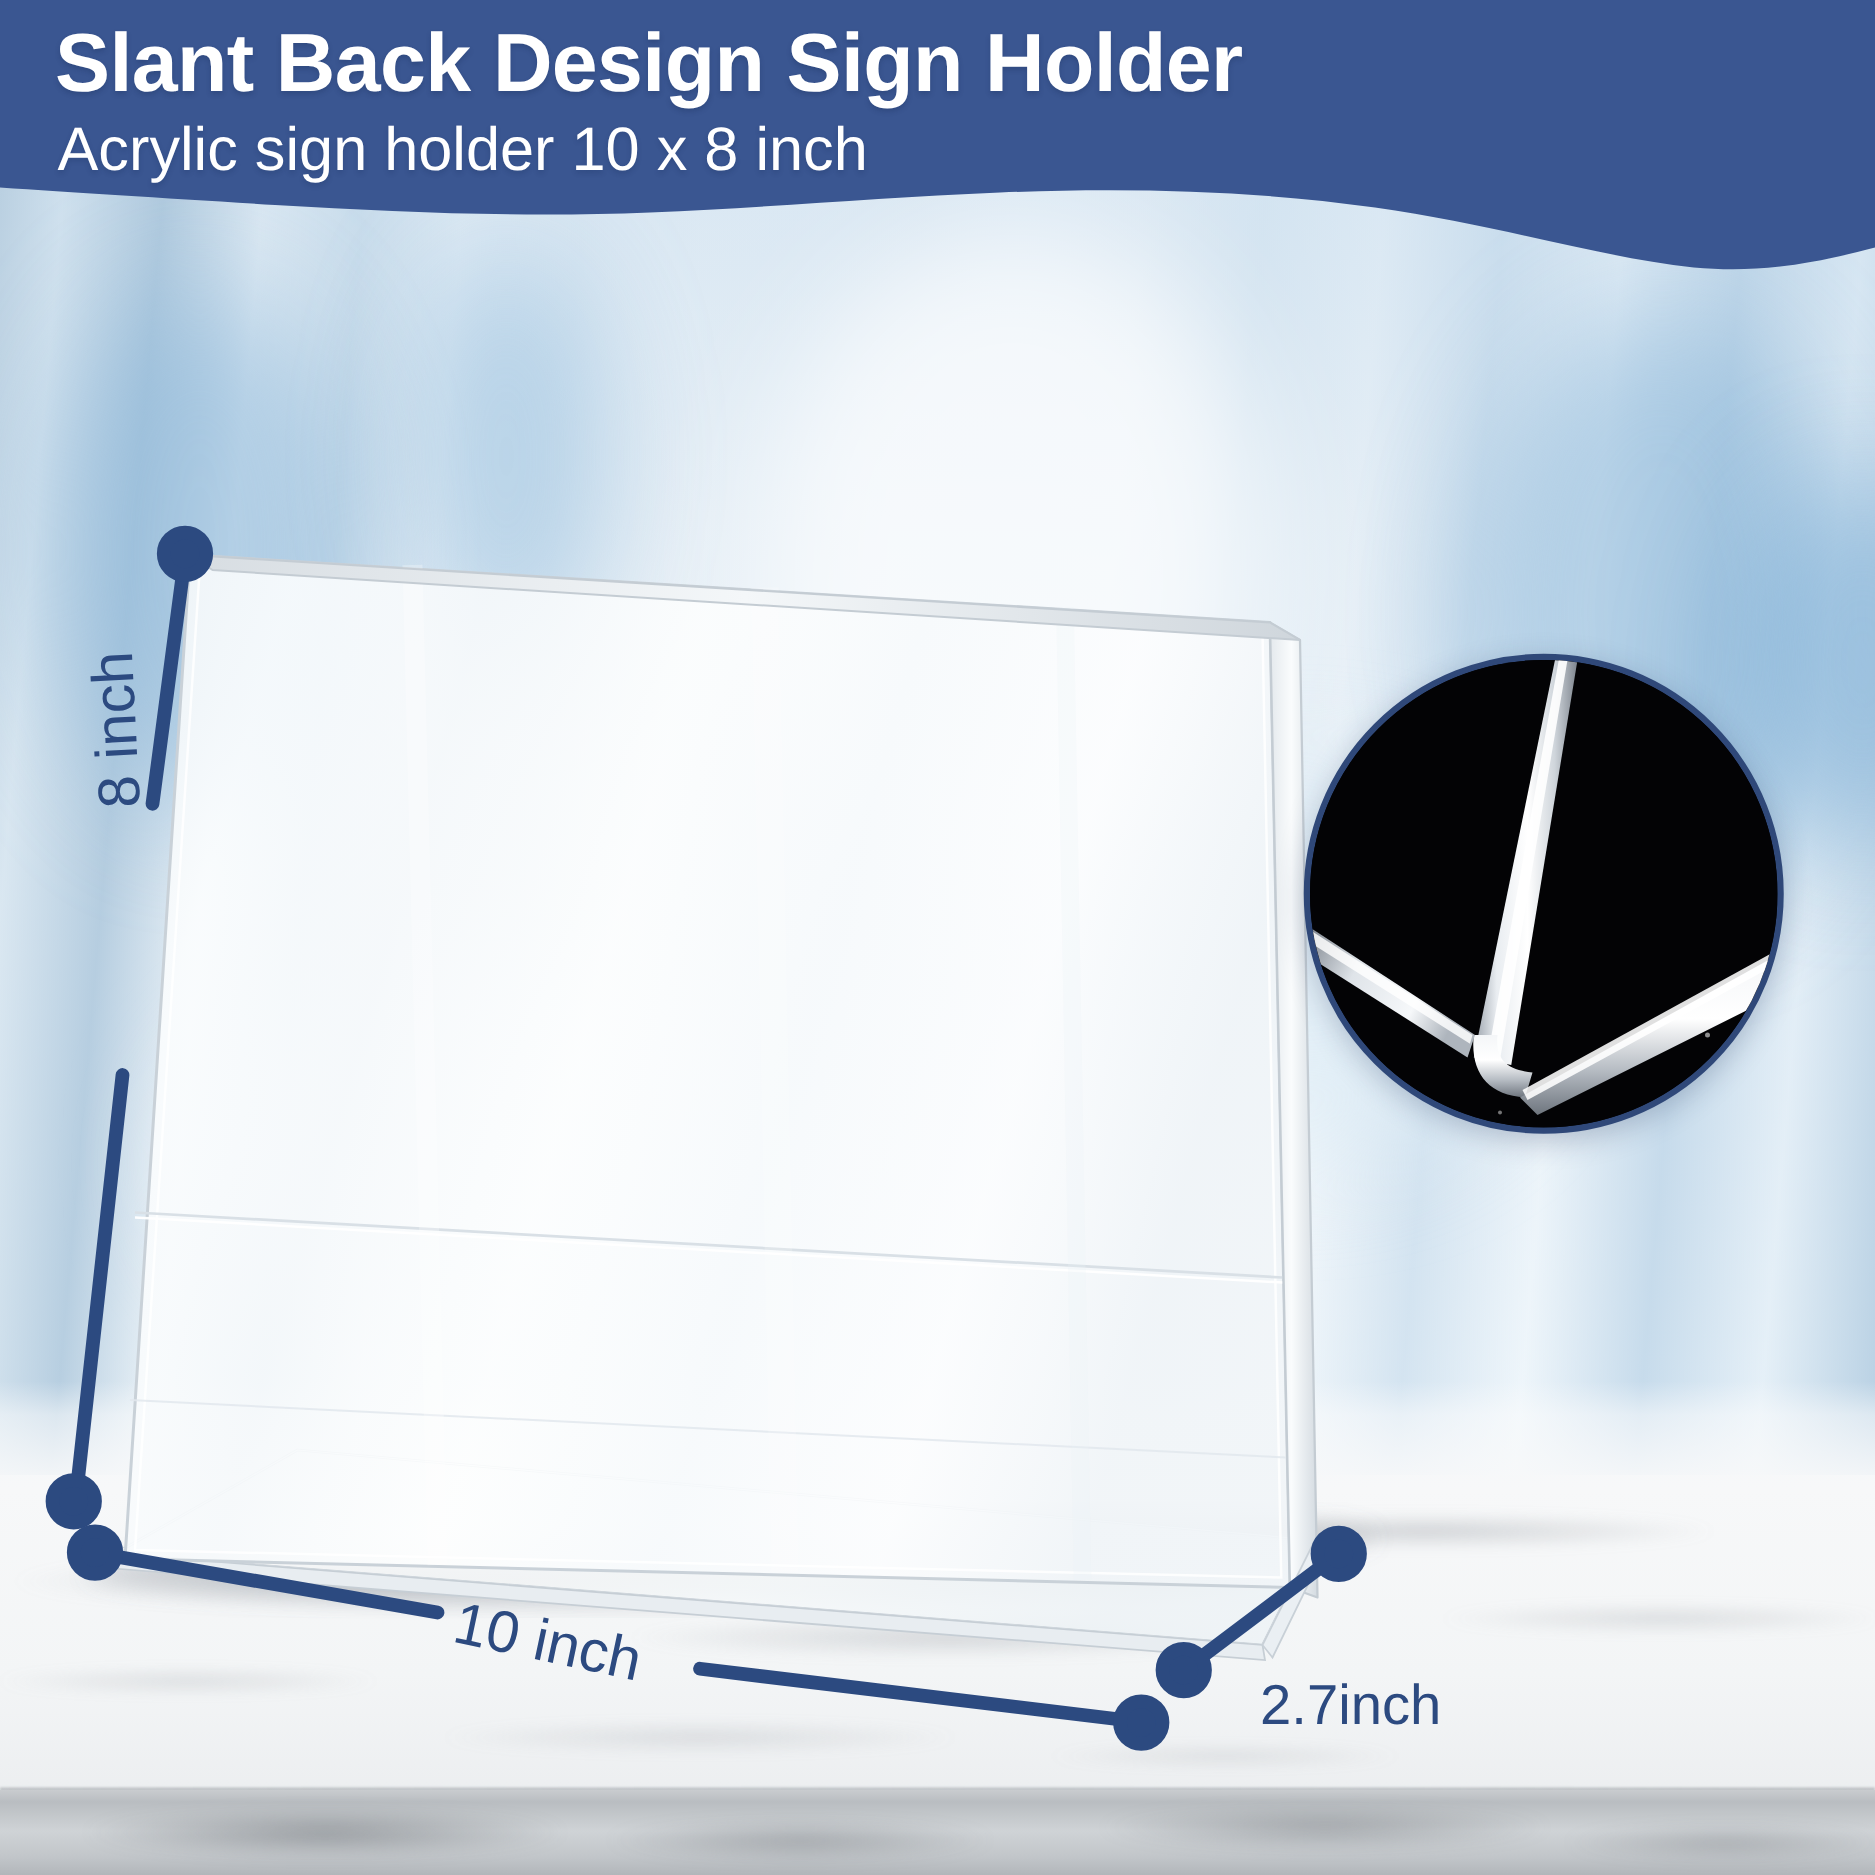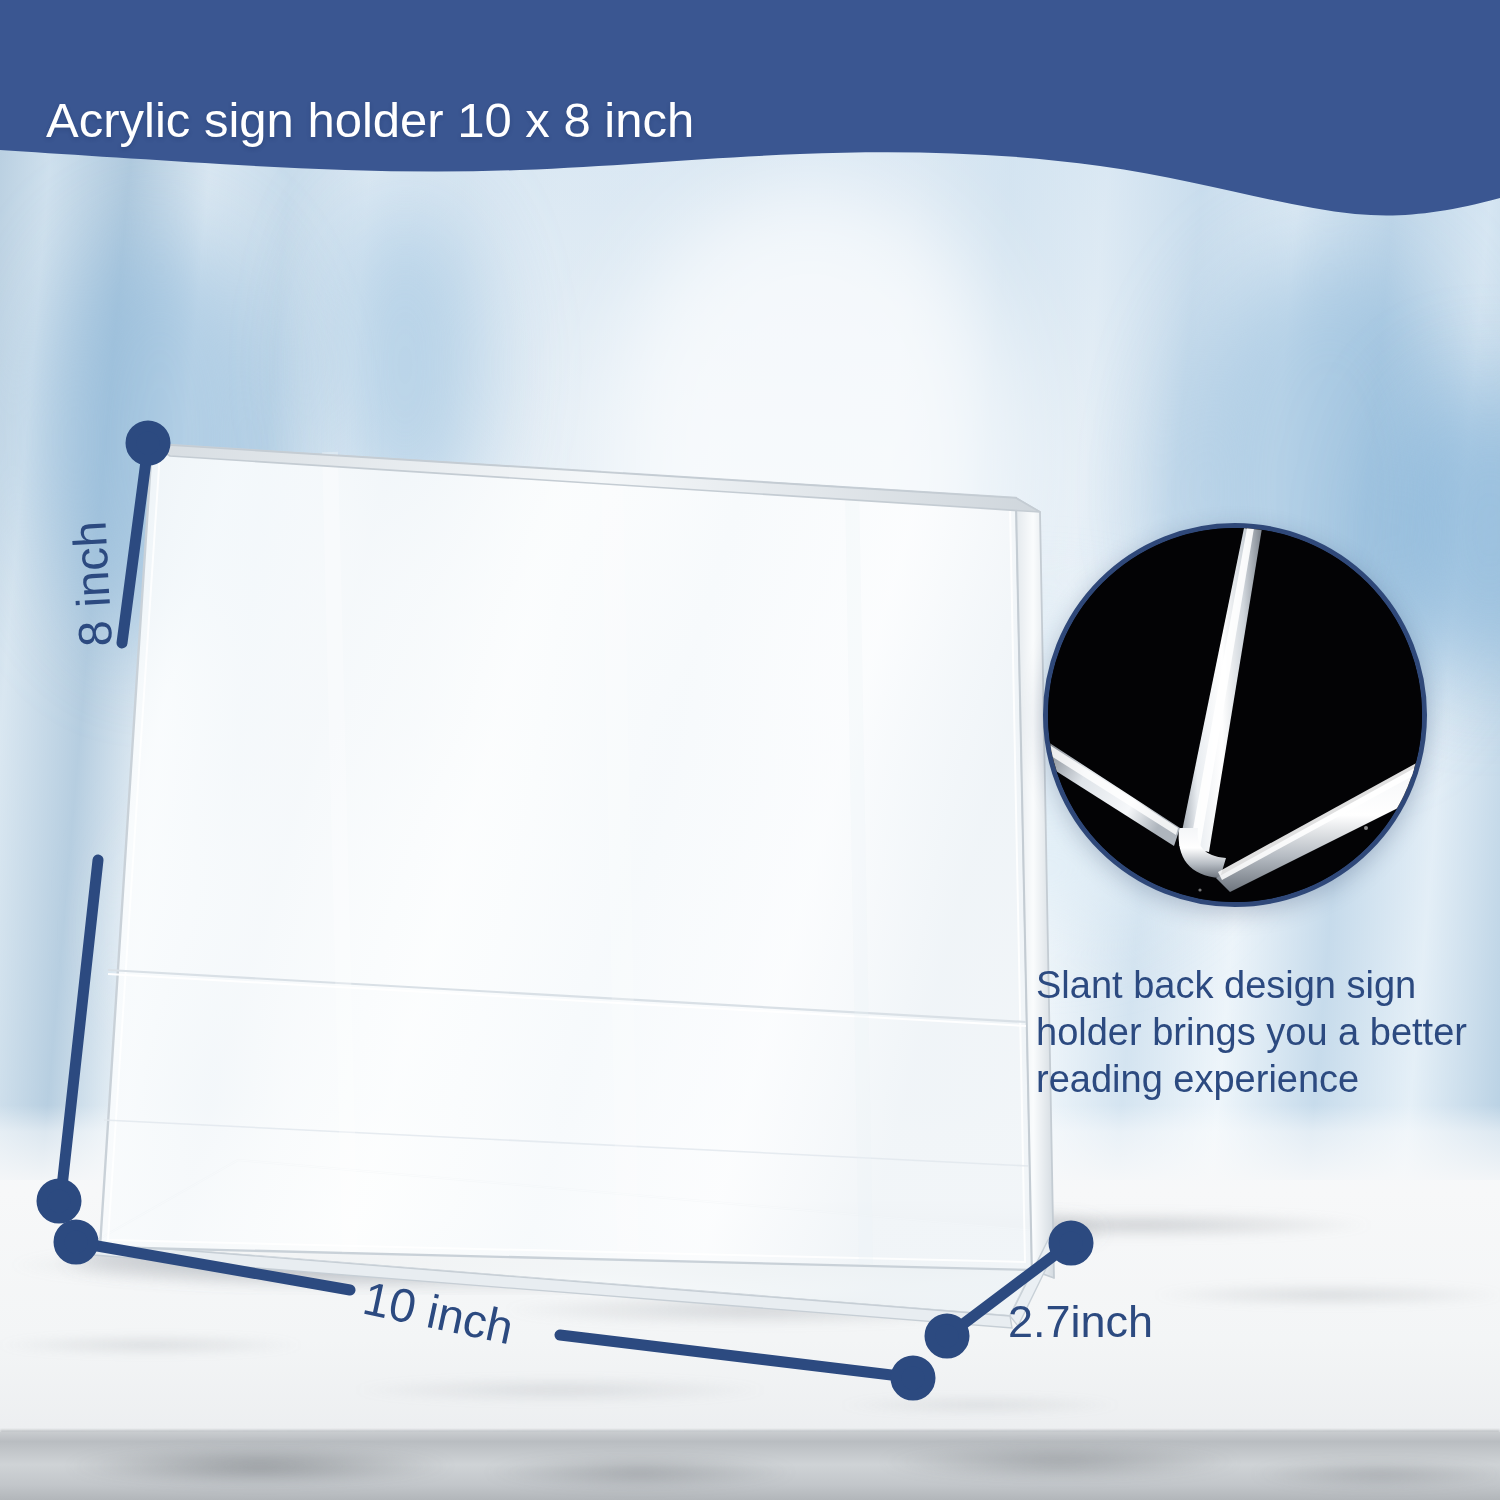--- a/index.html
+++ b/index.html
@@ -160,21 +160,21 @@
 
   .dim-label {
     position: absolute;
     color: #2c4a80;
     font-size: 47px;
     font-weight: normal;
     white-space: nowrap;
   }
   .dim-8   { left: 68px;  top: 648px;  transform: rotate(-93deg); transform-origin: left top; }
   .dim-10  { left: 370px; top: 1270px; transform: rotate(12deg); transform-origin: left top; }
-  .dim-27  { left: 1008px;top: 1296px; font-size: 45px; }
+  .dim-27  { left: 1008px;top: 1338px; font-size: 45px; }
 </style>
 </head>
 <body>
 
 <div id="stage">
 
   <div class="bg-layer">
     <div class="bg-room"></div>
     <div class="bg-blob b1"></div>
     <div class="bg-blob b2"></div>
@@ -270,20 +270,21 @@
   <svg class="header-wave" viewBox="0 0 1500 260" preserveAspectRatio="none">
     <path d="M 0,0 L 1500,0 L 1500,198
              C 1440,214 1400,218 1355,214
              C 1280,206 1200,180 1100,166
              C 1000,152 900,150 800,154
              C 700,158 620,166 520,170
              C 420,174 320,170 220,164
              C 140,159 60,154 0,150 Z" fill="#3a5691"></path>
   </svg>
 
+  <div class="header-title">Slant Back Design Sign Holder</div>
   <div class="header-subtitle">Acrylic sign holder 10 x 8 inch</div>
 
   <div class="detail-circle">
     <svg class="detail-inner" viewBox="0 0 374 374">
       <defs>
         <linearGradient id="acrylEdgeV" x1="0" y1="0" x2="1" y2="0">
           <stop offset="0%" stop-color="#9aa2ab"></stop>
           <stop offset="22%" stop-color="#e9edf1"></stop>
           <stop offset="52%" stop-color="#ffffff"></stop>
           <stop offset="78%" stop-color="#cfd5db"></stop>
@@ -314,21 +315,20 @@
       <path d="M 170,344 L 374,232 L 374,243 L 174,352 Z" fill="#ffffff" opacity="0.88"></path>
 
       <path d="M 0,214 L 132,300 L 126,318 L 0,238 Z" fill="url(#acrylEdgeLeft)"></path>
       <path d="M 0,216 L 130,300 L 128,307 L 0,226 Z" fill="#ffffff" opacity="0.82"></path>
 
       <circle cx="318" cy="300" r="2" fill="#ffffff" opacity="0.55"></circle>
       <circle cx="152" cy="362" r="1.6" fill="#ffffff" opacity="0.45"></circle>
     </svg>
   </div>
 
-  <div class="caption">Slant back design sign holder brings you a better reading experience</div>
 
   <svg class="dim-svg" viewBox="0 0 1500 1500">
     <g stroke="#2c4a80" stroke-width="11" stroke-linecap="round" fill="#2c4a80">
 
       <g>
         <line x1="148" y1="446" x2="122" y2="643"></line>
         <circle cx="148" cy="443" r="17"></circle>
         <line x1="98" y1="860" x2="61" y2="1196"></line>
         <circle cx="59" cy="1201" r="17"></circle>
       </g>

